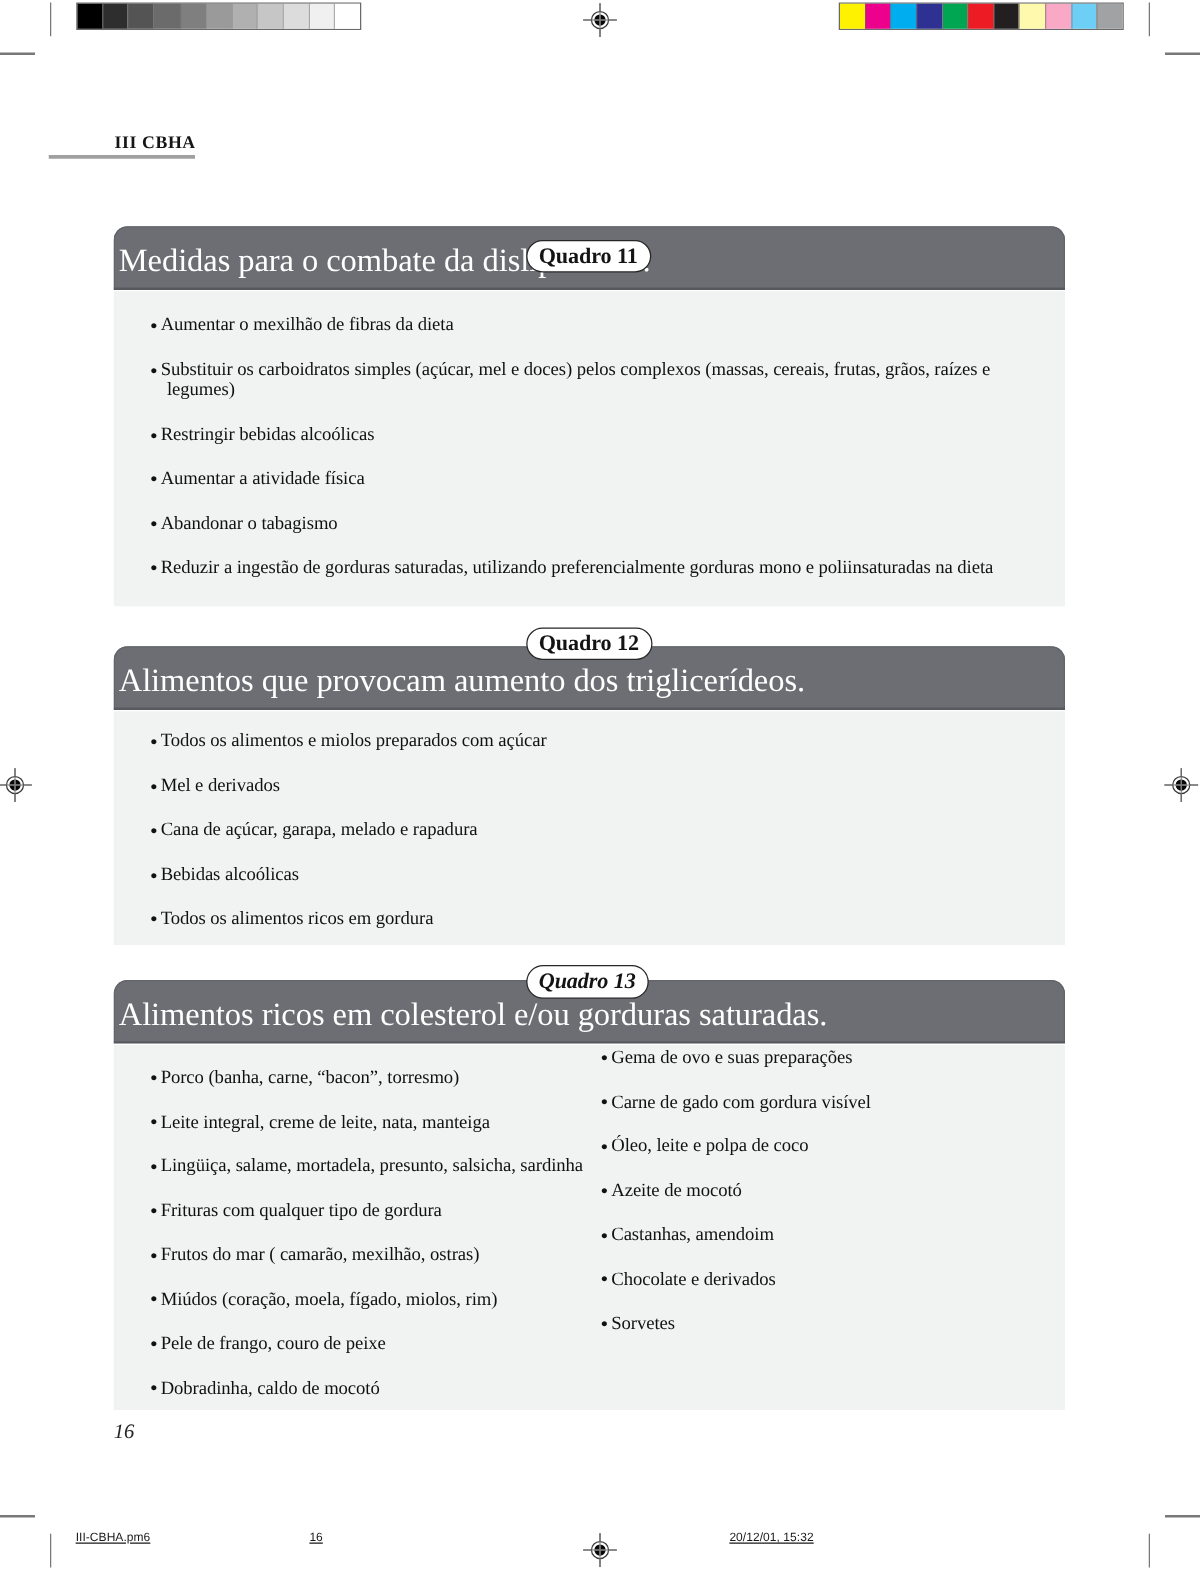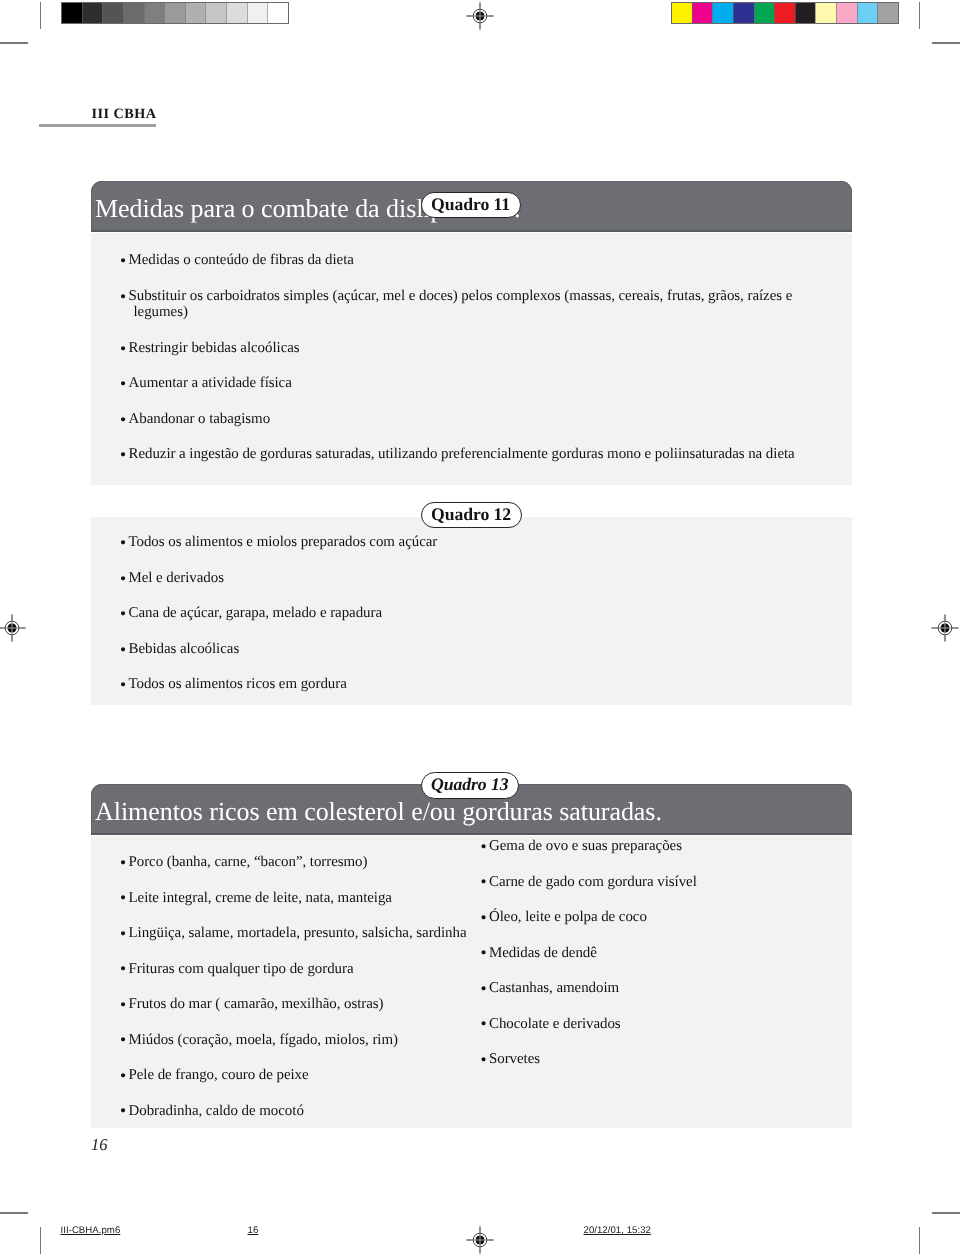--- a/index.html
+++ b/index.html
@@ -152,21 +152,21 @@
   <div class="headrule"></div>
 
   <div class="box" id="box-0" style="top:181px;">
     <div class="band">
       <div class="title">Medidas para o combate da dislipidemia.</div>
     </div>
     <div class="body" style="height:253px;position:relative;">
       <ul class="items" style="left:30.5px;top:20.2px;width:700px;">
           <li>
             <span class="bul">•</span>
-            <span class="txt">Medidas o conteúdo de fibras da dieta</span>
+            <span class="txt">Aumentar o mexilhão de fibras da dieta</span>
           </li>
           <li>
             <span class="bul">•</span>
             <span class="txt">Substituir os carboidratos simples (açúcar, mel e doces) pelos complexos (massas, cereais, frutas, grãos, raízes e legumes)</span>
           </li>
           <li>
             <span class="bul">•</span>
             <span class="txt">Restringir bebidas alcoólicas</span>
           </li>
           <li>
@@ -180,20 +180,23 @@
           <li>
             <span class="bul">•</span>
             <span class="txt">Reduzir a ingestão de gorduras saturadas, utilizando preferencialmente gorduras mono e poliinsaturadas na dieta</span>
           </li>
         </ul>
     </div>
   </div>
   <div class="tag" style="left:420.5px;top:165.5px;margin-top:26px;">Quadro 11</div>
 
   <div class="box" id="box-1" style="top:517px;">
+    <div class="band">
+      <div class="title">Alimentos que provocam aumento dos triglicerídeos.</div>
+    </div>
     <div class="body" style="height:188px;position:relative;">
       <ul class="items" style="left:30.5px;top:17.2px;width:700px;">
           <li>
             <span class="bul">•</span>
             <span class="txt">Todos os alimentos e miolos preparados com açúcar</span>
           </li>
           <li>
             <span class="bul">•</span>
             <span class="txt">Mel e derivados</span>
           </li>
@@ -261,21 +264,21 @@
           <li>
             <span class="bul">•</span>
             <span class="txt">Carne de gado com gordura visível</span>
           </li>
           <li>
             <span class="bul">•</span>
             <span class="txt">Óleo, leite e polpa de coco</span>
           </li>
           <li>
             <span class="bul">•</span>
-            <span class="txt">Medidas de dendê</span>
+            <span class="txt">Azeite de mocotó</span>
           </li>
           <li>
             <span class="bul">•</span>
             <span class="txt">Castanhas, amendoim</span>
           </li>
           <li>
             <span class="bul">•</span>
             <span class="txt">Chocolate e derivados</span>
           </li>
           <li>

